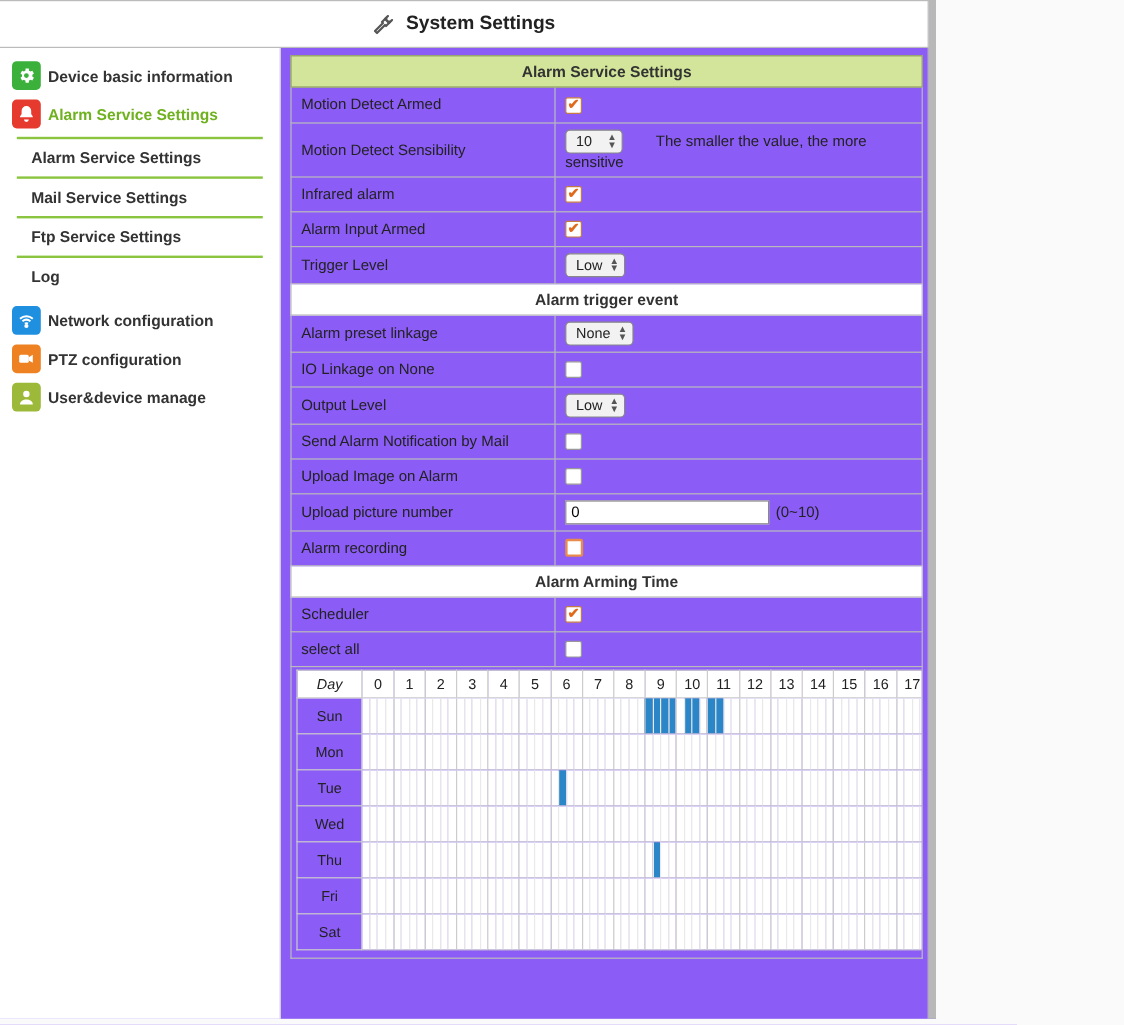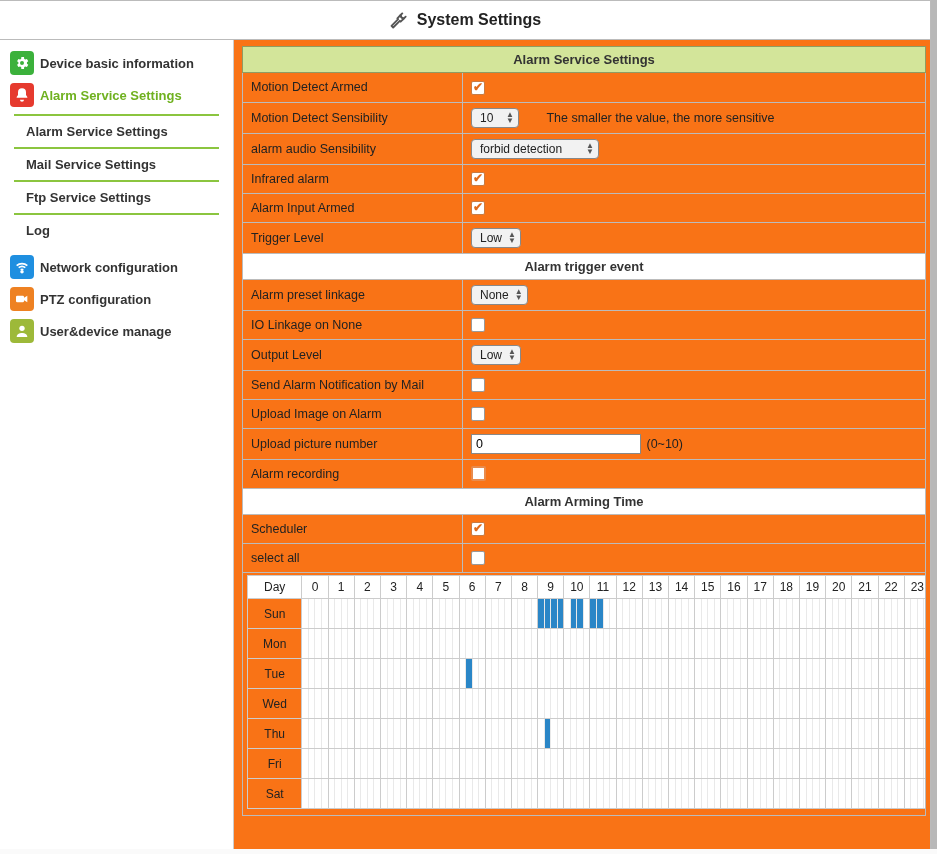--- a/index.html
+++ b/index.html
@@ -1,21 +1,21 @@
 <!DOCTYPE html>
 <html><head>
 <meta charset="utf-8">
 <style>
   * { box-sizing: border-box; margin: 0; padding: 0; font-family: Arial, sans-serif; }
   body { background: #fafafa; width: 937px; height: 854px; overflow: hidden; }
 
   .outer-frame {
-    width: 937px;
+    width: 780px;
     border-right: 6px solid #b8b8b8;
-    background: #f97316;
+    background: #8b5cf6;
   }
 
   
   .titlebar {
     height: 40px;
     border: 1px solid #bbb;
     border-left: none;
     display: flex;
     align-items: center;
     justify-content: center;
@@ -167,21 +167,21 @@
     border: 1px solid #ccc;
     text-align: center;
     padding: 0;
   }
   table.schedule th {
     font-weight: normal;
     border: 1px solid #ccc;
     padding: 4px 2px;
     background: #fff;
   }
-  table.schedule th.day-col { width: 54px; }
+  table.schedule th.day-col { width: 54px; font-style: italic; }
   table.schedule th.hour-col { width: 26px; }
   table.schedule td.day-label {
     width: 54px;
     text-align: center;
     padding: 6px 2px;
     border: 1px solid #ccc;
   }
   table.schedule td.slots {
     padding: 0;
     height: 30px;
@@ -293,32 +293,20 @@
           <td class="label">Motion Detect Sensibility</td>
           <td>
             <span class="spinner">
               <span class="sp-val">10</span>
               <span class="sp-arrows">
                     <span>▲</span>
                     <span>▼</span>
                   </span>
             </span>
             <span class="hint">The smaller the value, the more sensitive</span>
-          </td>
-        </tr>
-        <tr>
-          <td class="label">alarm audio Sensibility</td>
-          <td>
-            <span class="spinner wide">
-              <span class="sp-val">forbid detection</span>
-              <span class="sp-arrows">
-                    <span>▲</span>
-                    <span>▼</span>
-                  </span>
-            </span>
           </td>
         </tr>
         <tr>
           <td class="label">Infrared alarm</td>
           <td><span class="checkbox checked"></span></td>
         </tr>
         <tr>
           <td class="label">Alarm Input Armed</td>
           <td><span class="checkbox checked"></span></td>
         </tr>

